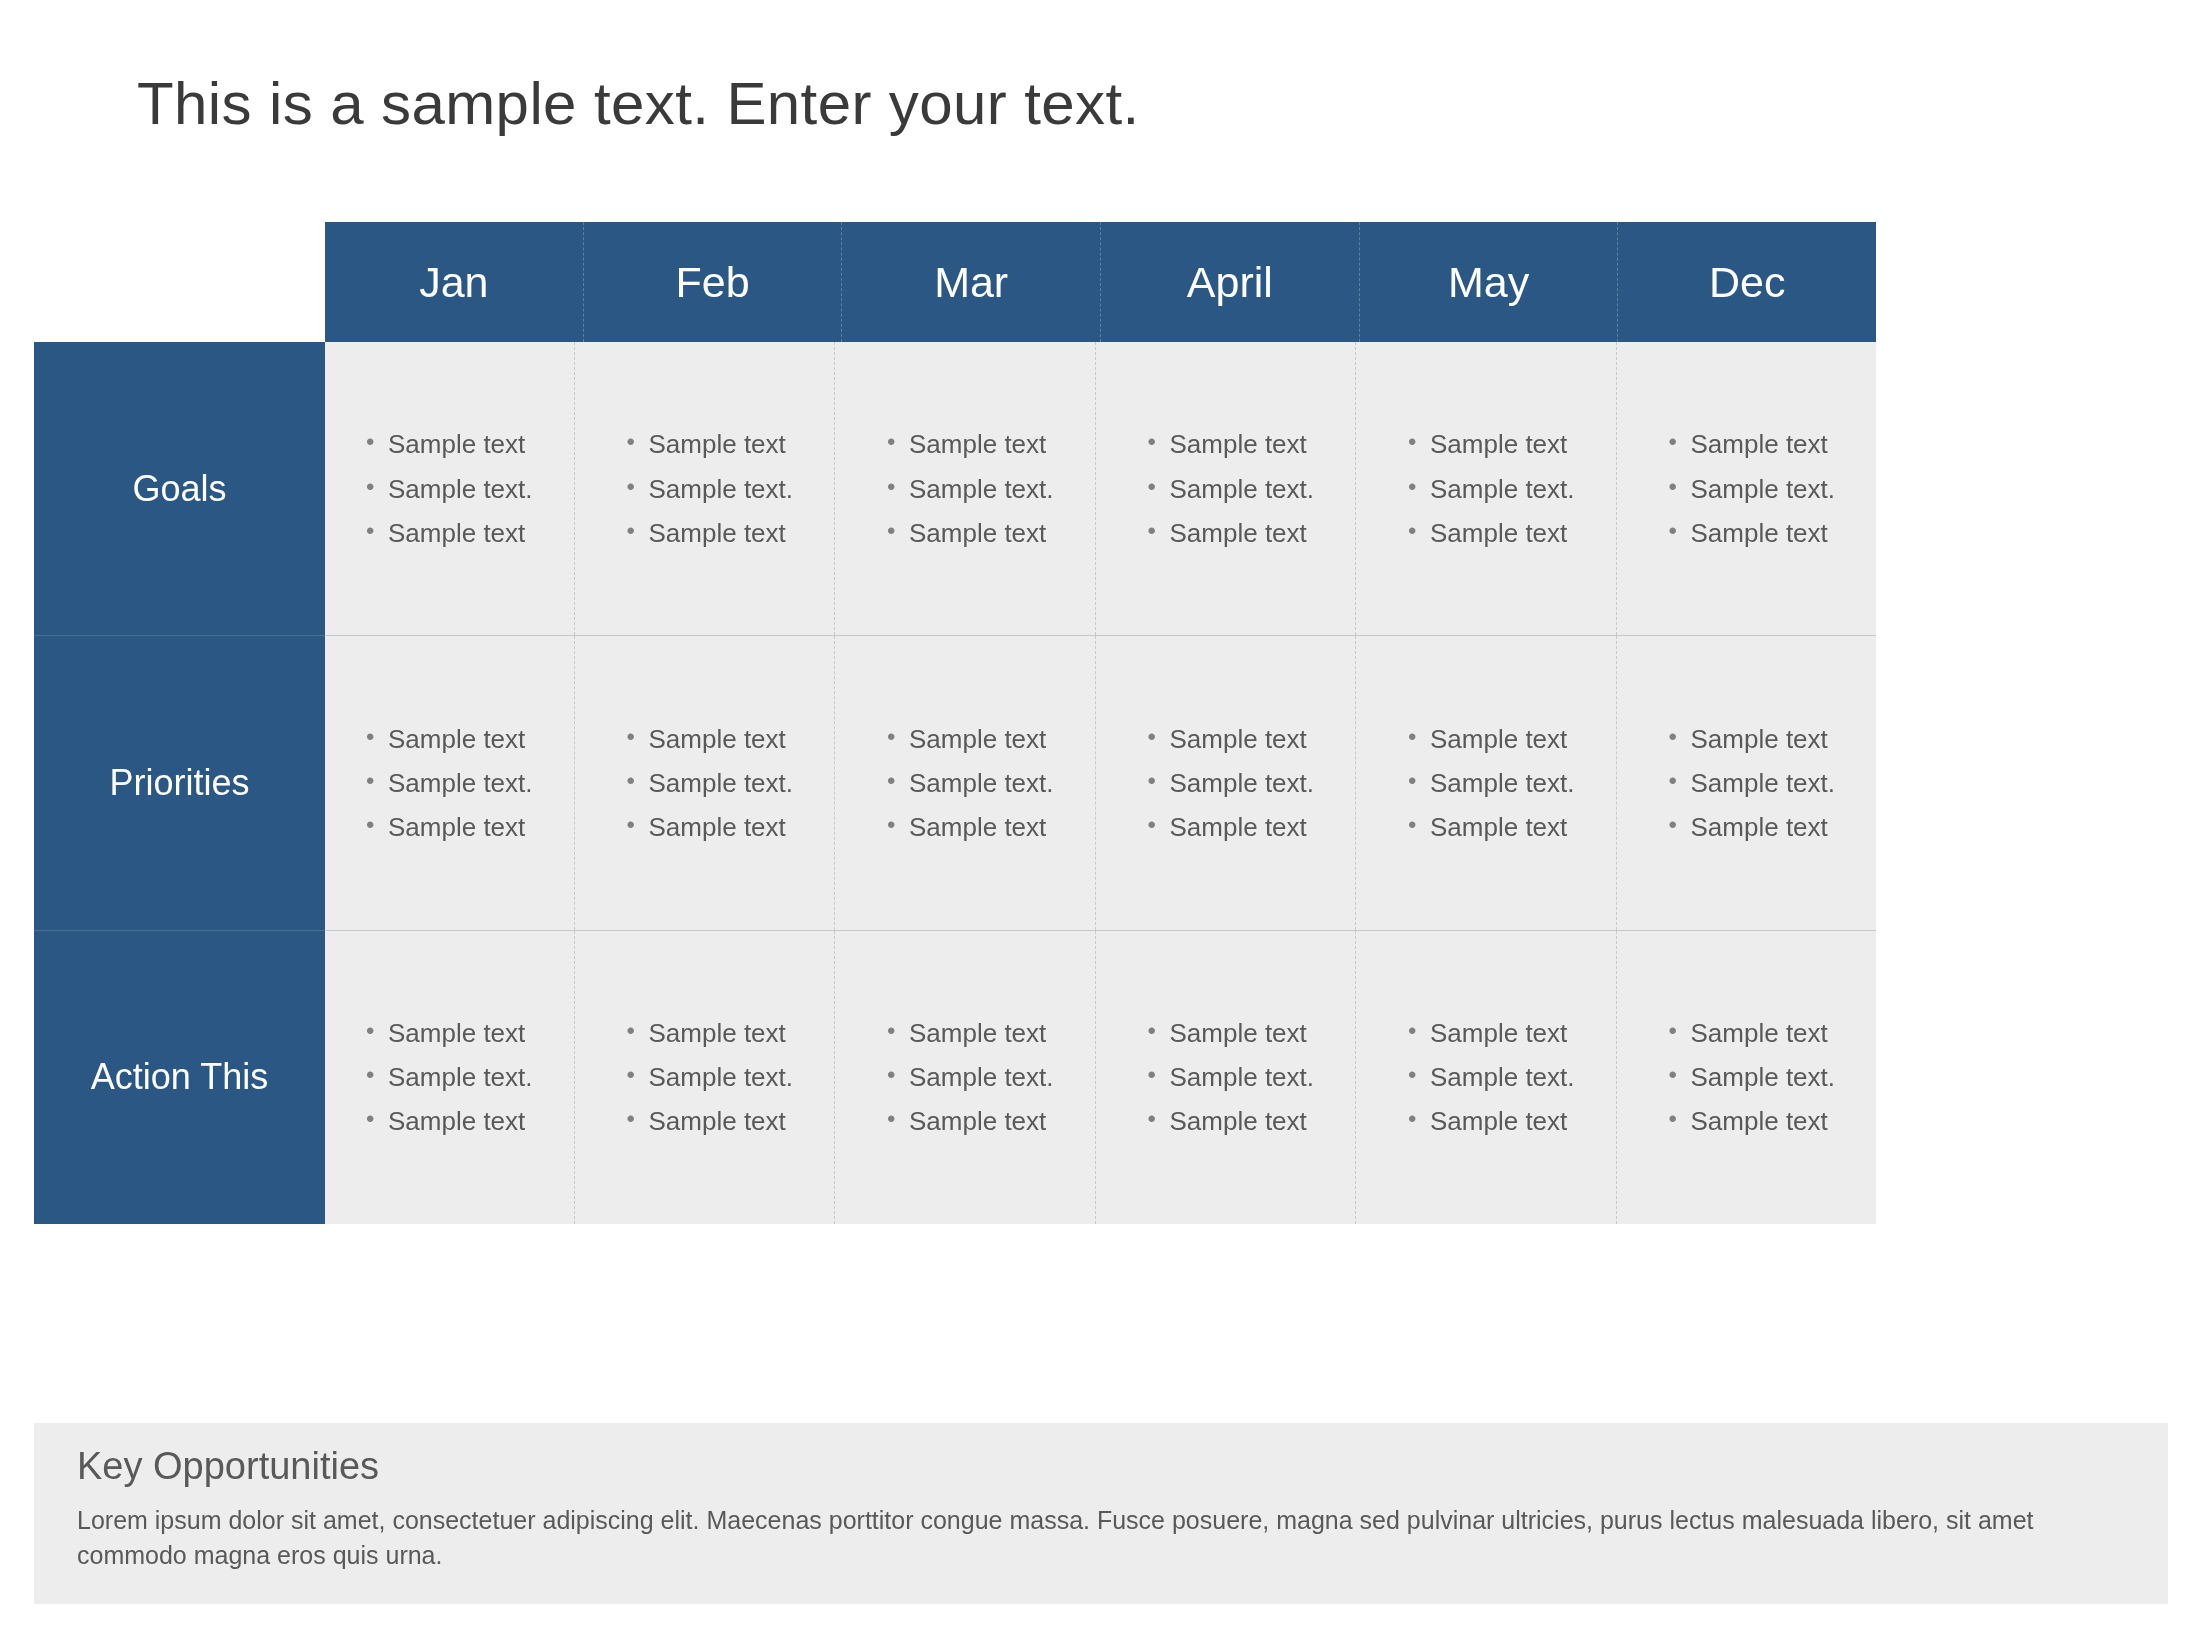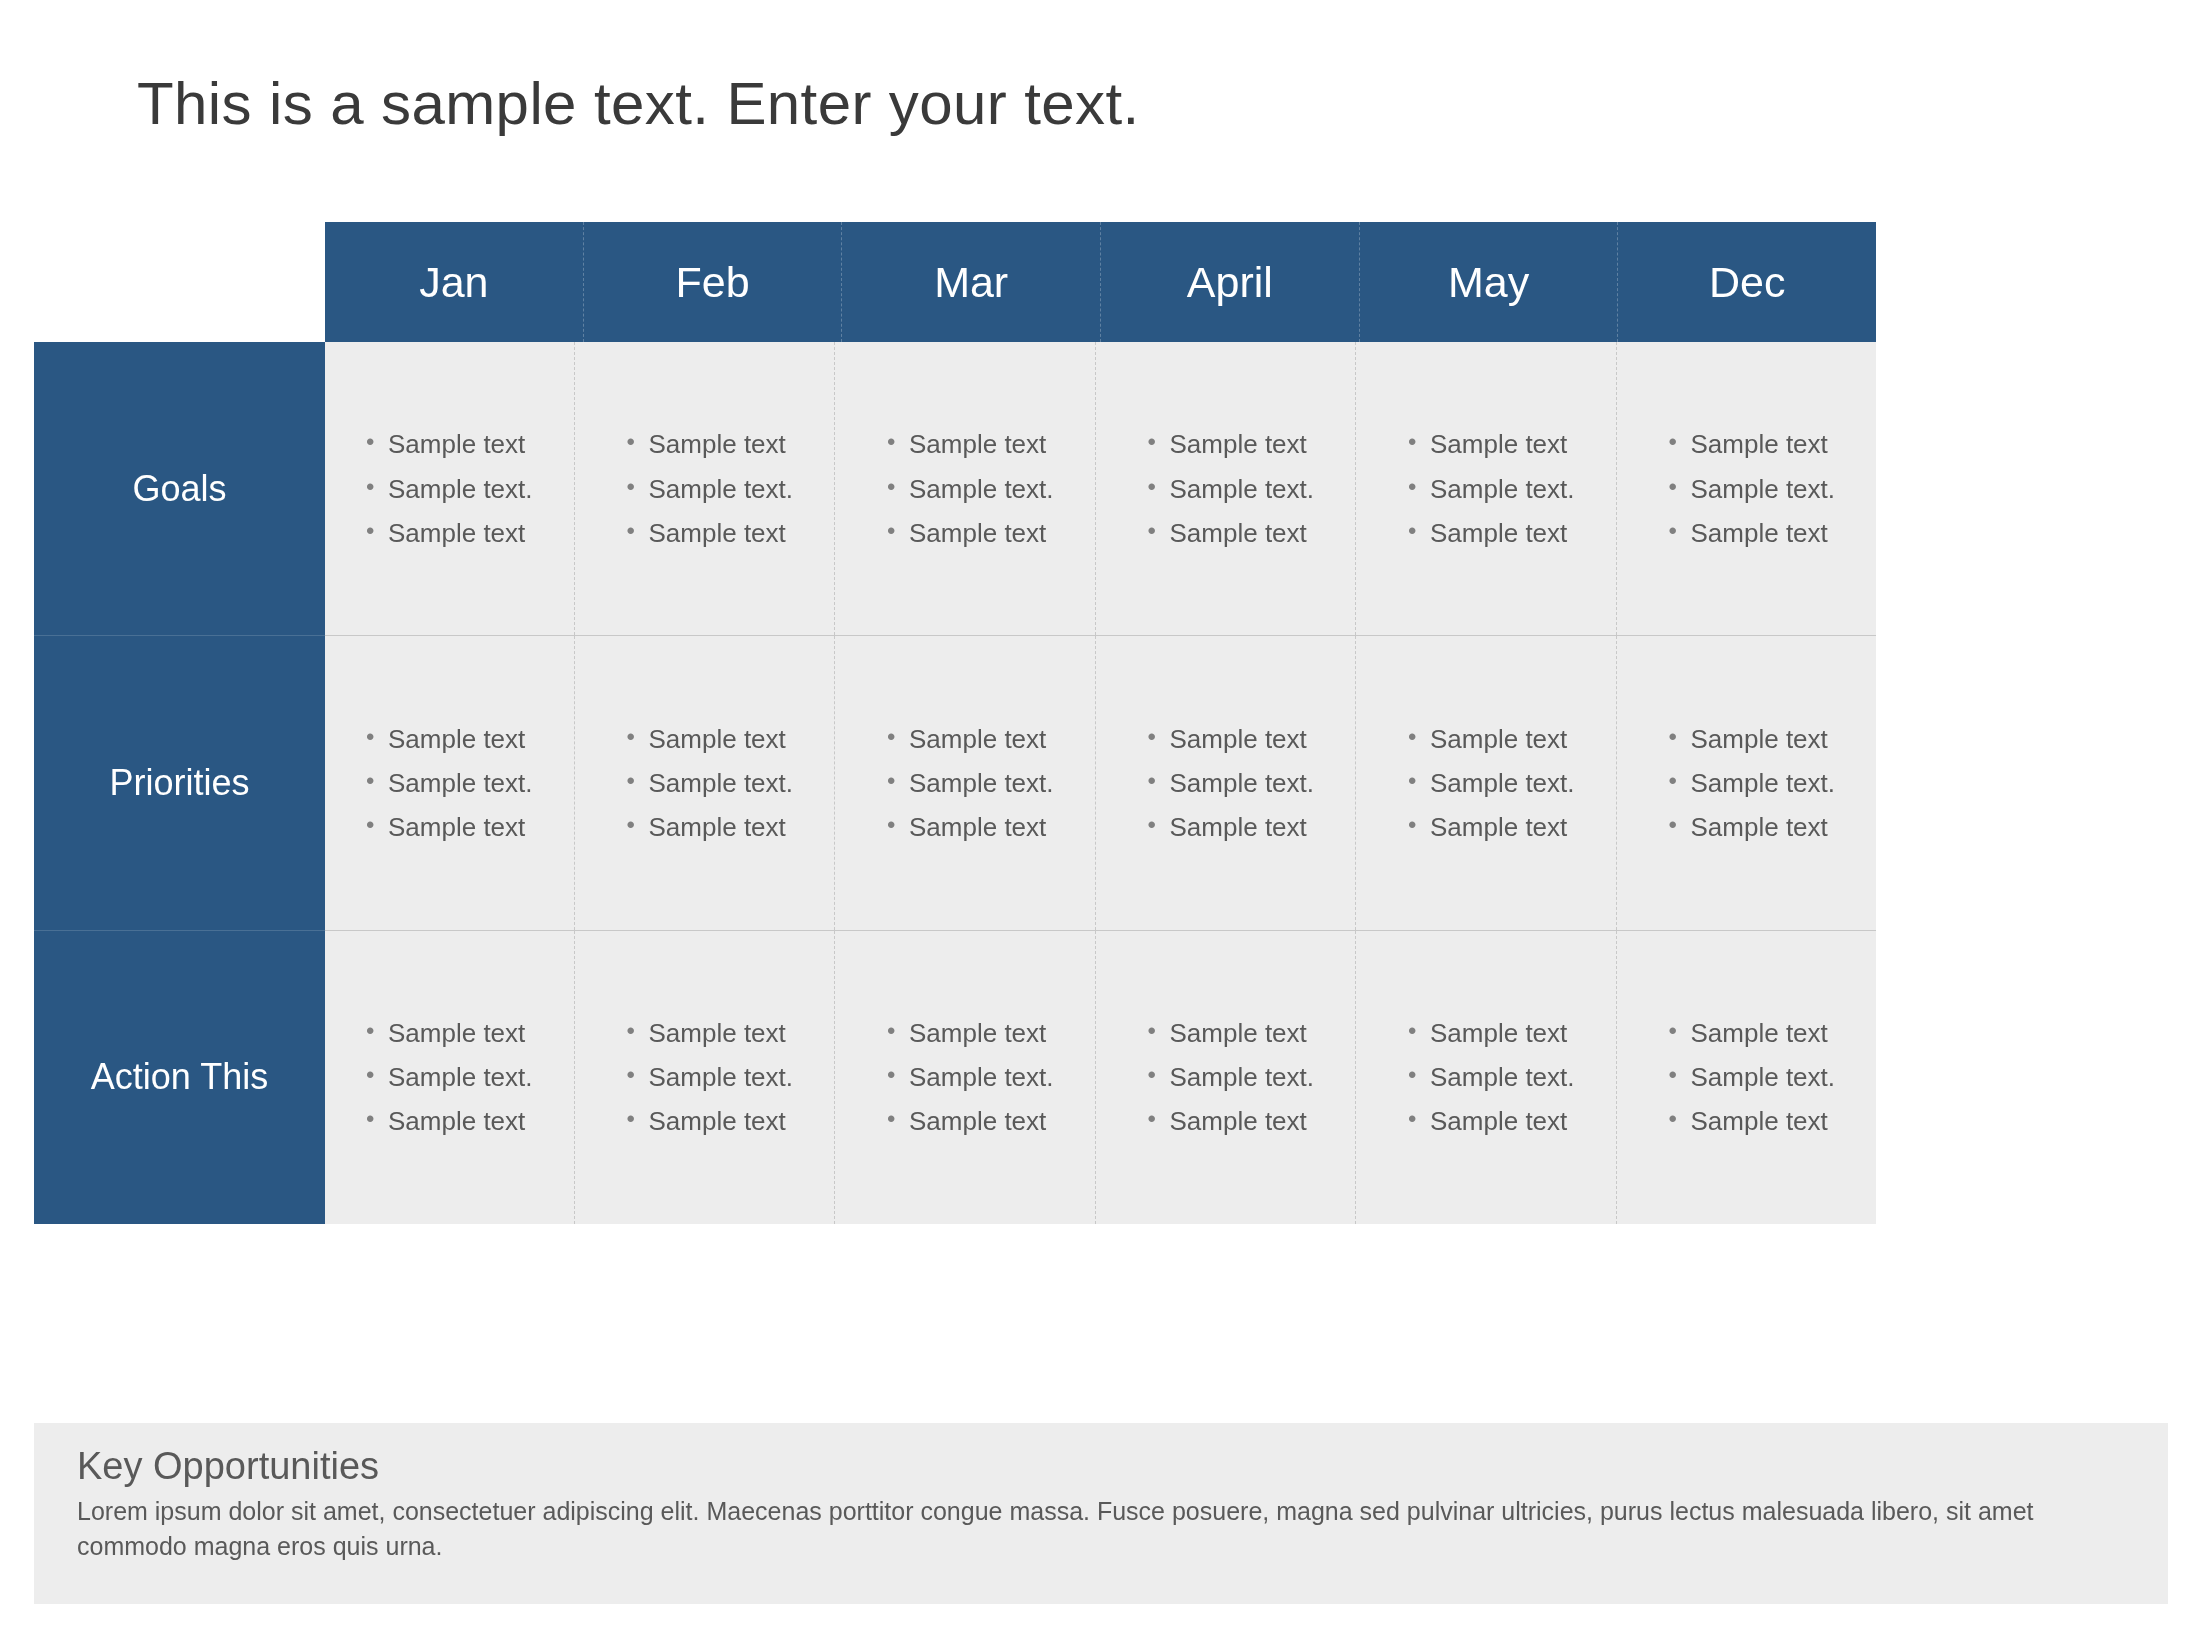--- a/index.html
+++ b/index.html
@@ -120,21 +120,21 @@
       right: 34px;
       bottom: 47px;
       background: #ededed;
       padding: 21.5px 43px 30px 43px;
       height: 181px;
     }
     .key-title {
       font-size: 38px;
       font-weight: 300;
       color: #595959;
-      margin-bottom: 6px;
+      margin-bottom: 15px;
     }
     .key-body {
       font-size: 25px;
       color: #595959;
       line-height: 1.4;
       font-weight: 300;
     }
   </style>
 </head>
 <body>

